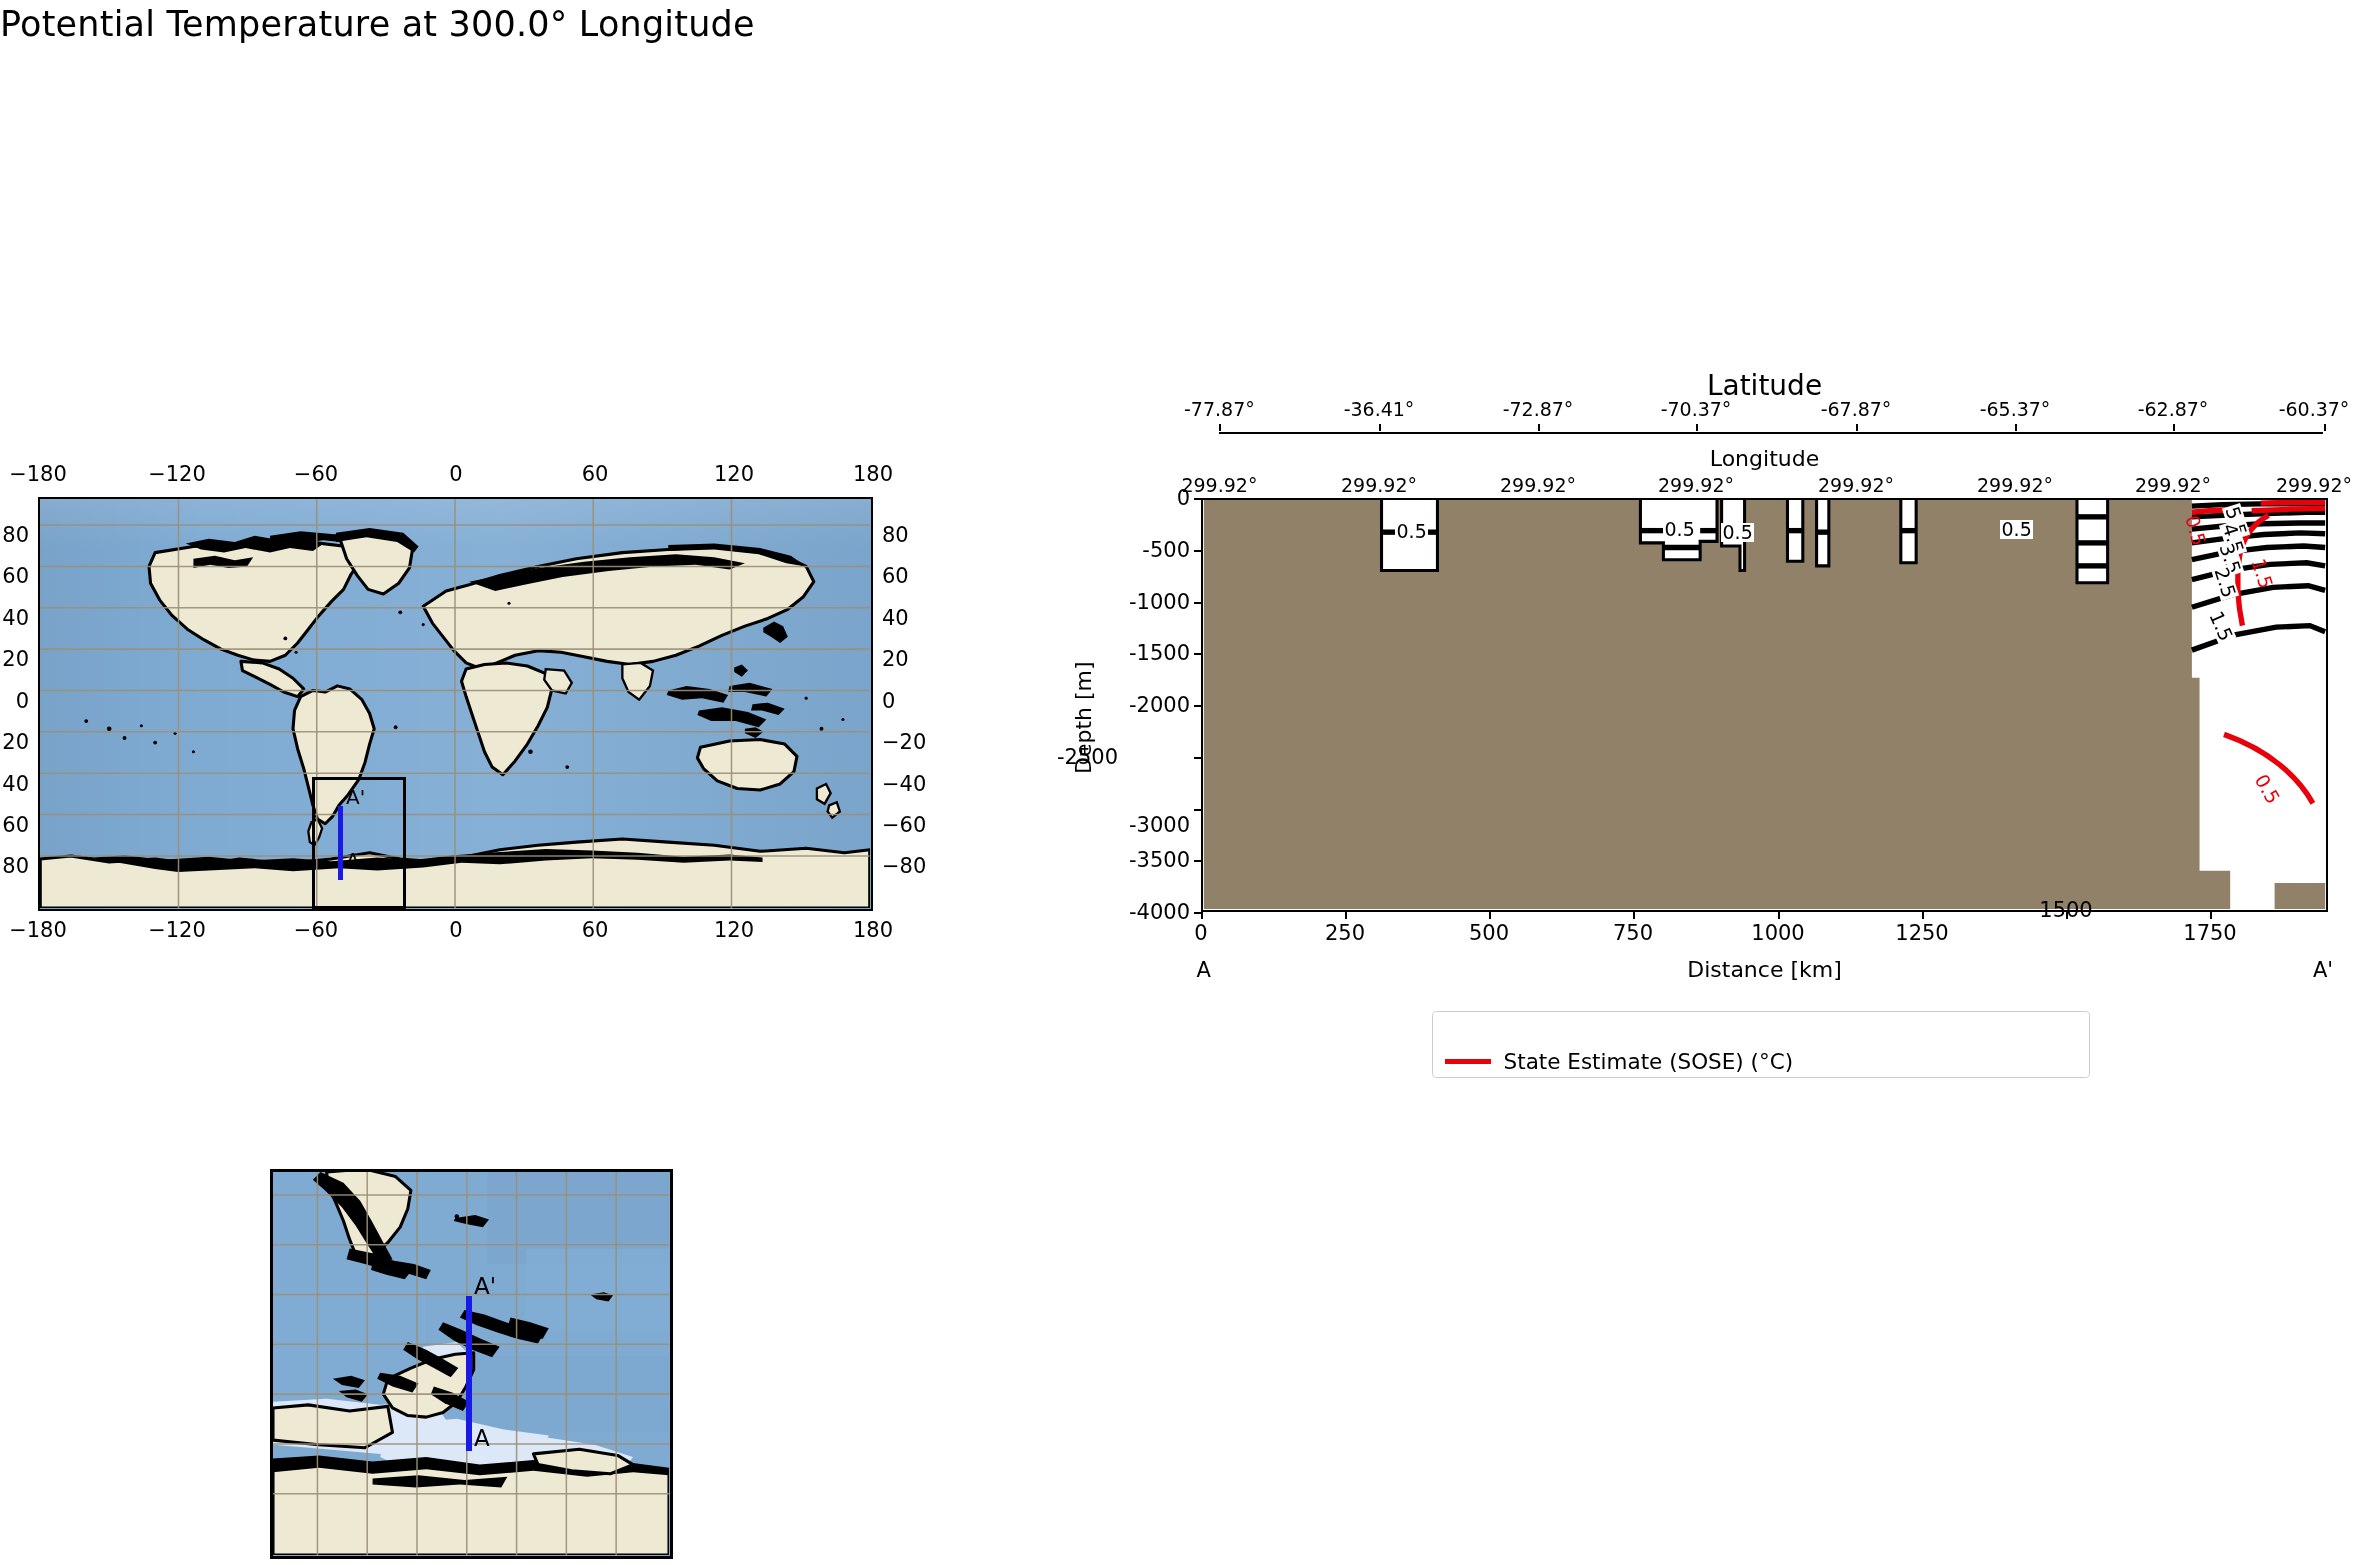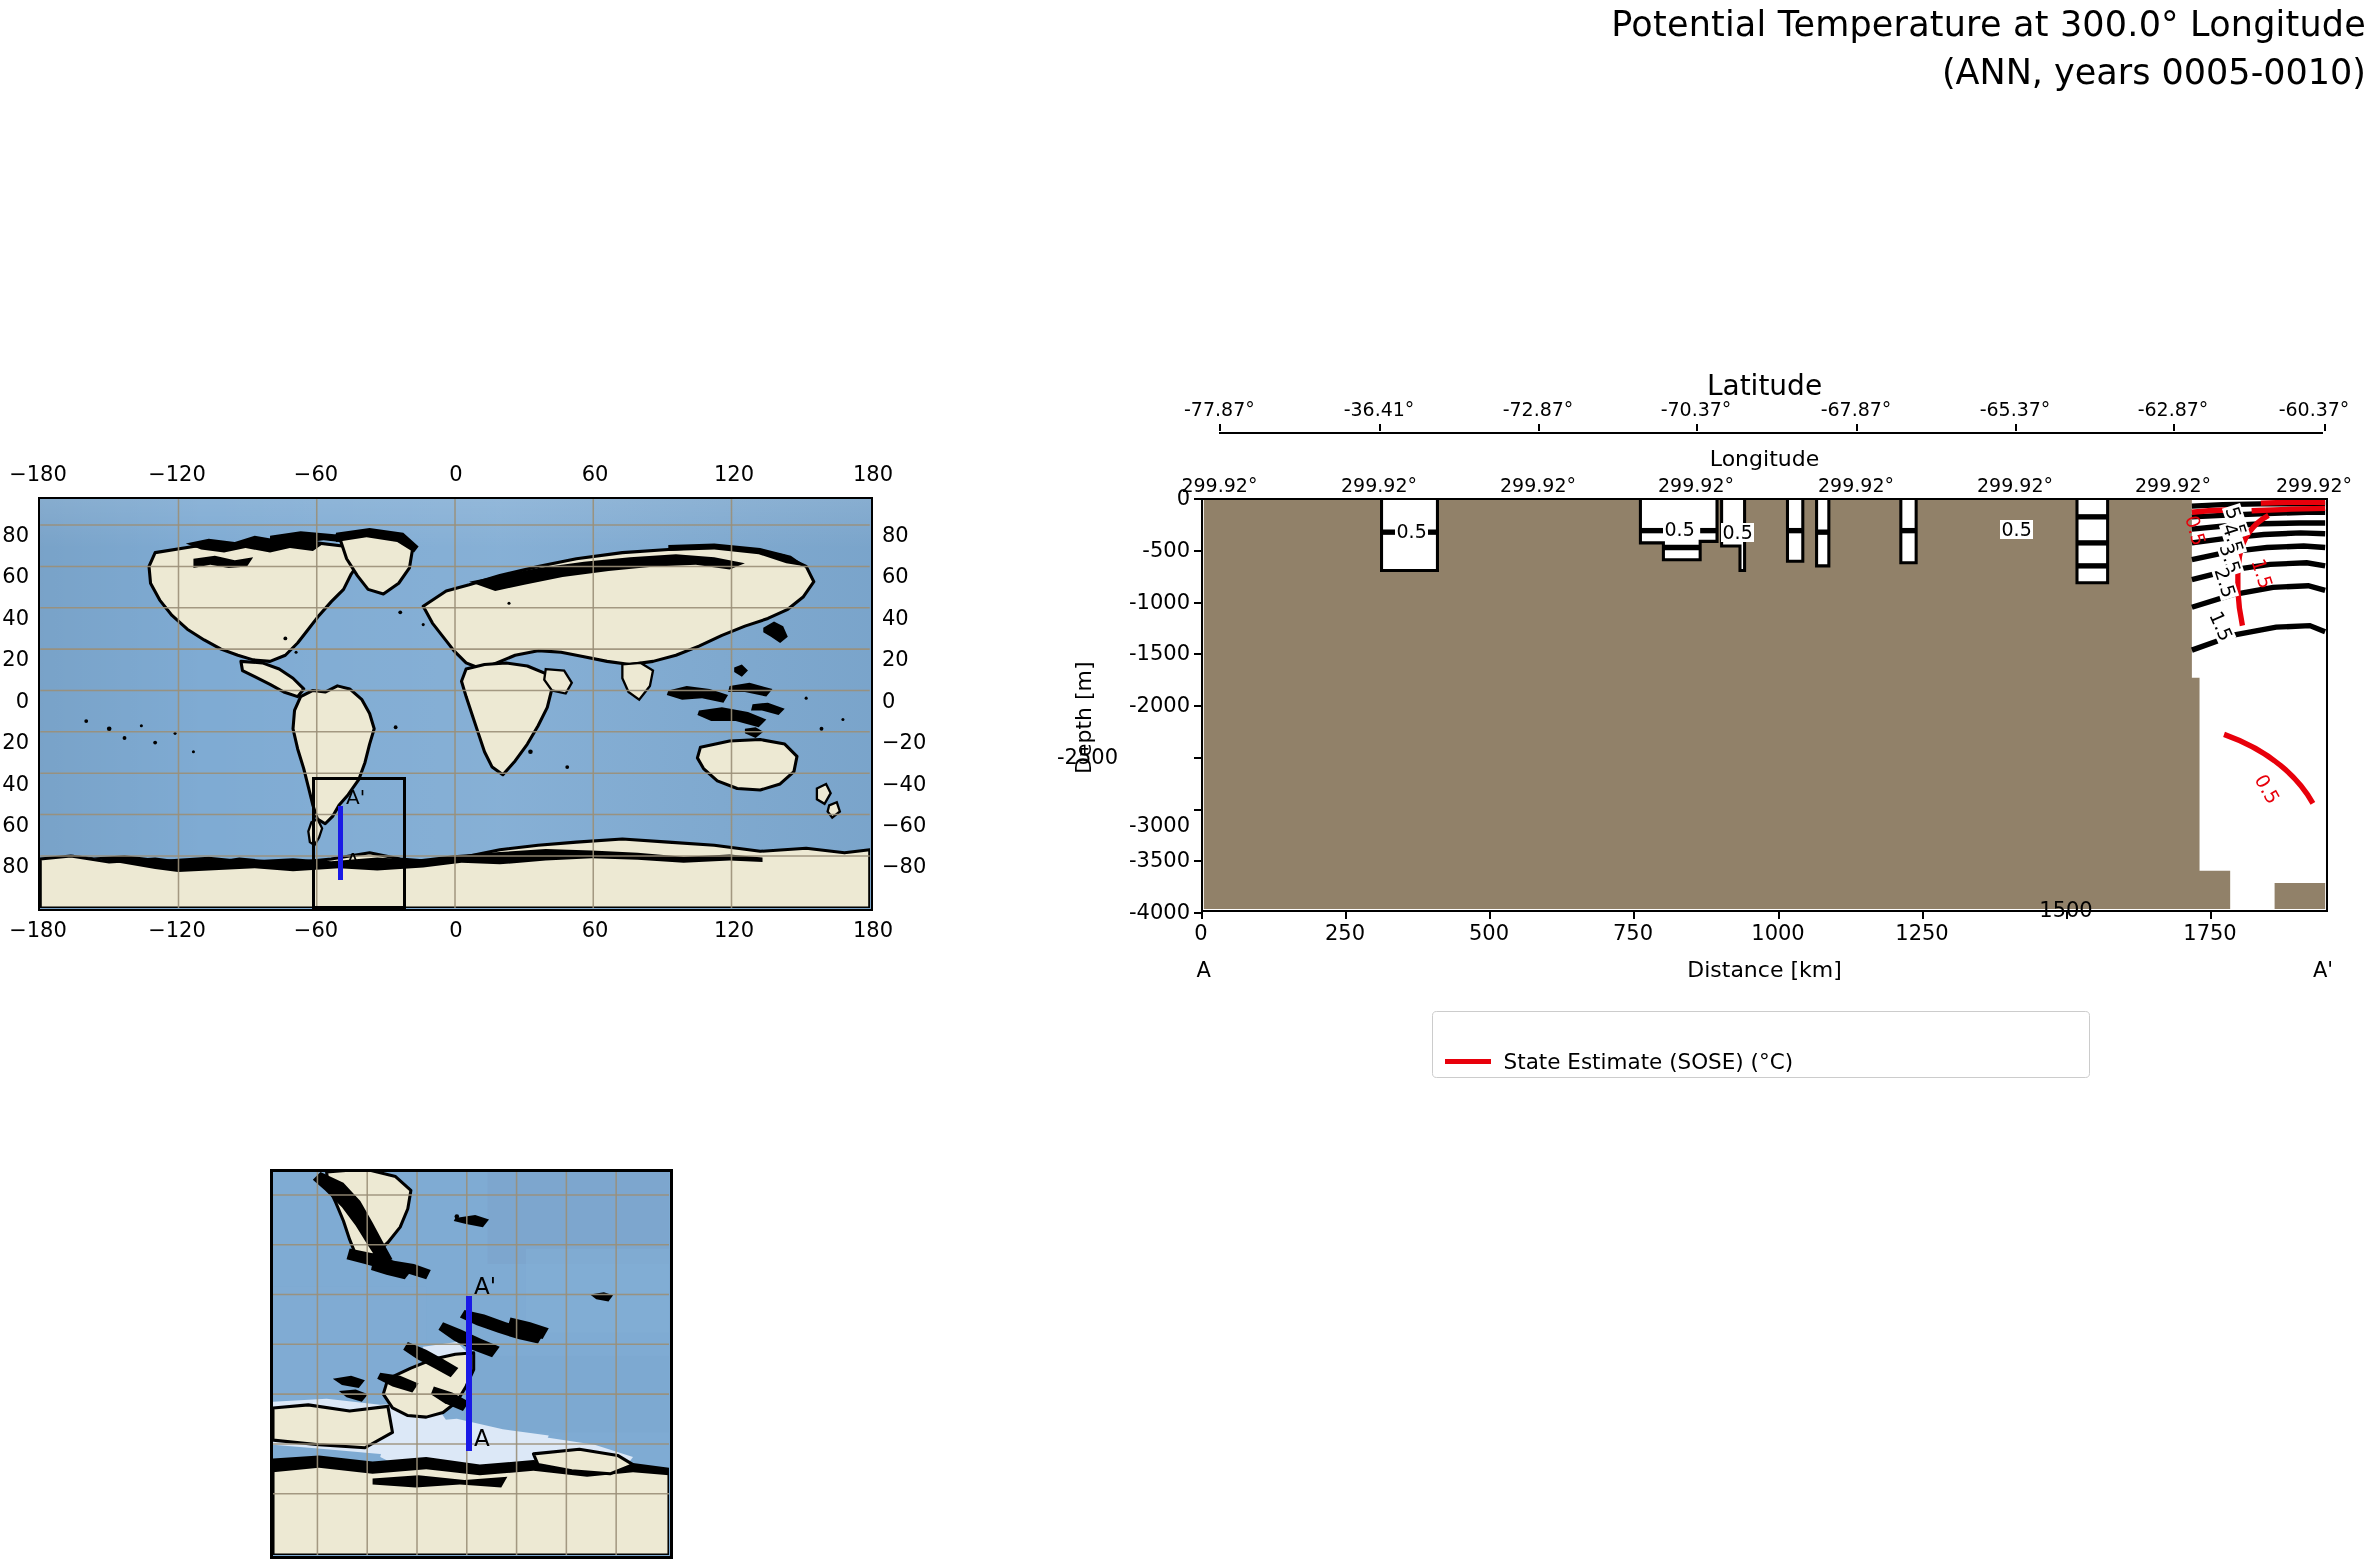--- a/index.html
+++ b/index.html
@@ -2,21 +2,21 @@
 <html style="font-size:12.3px"><head>
 <meta charset="utf-8">
 <style>
   html,body{margin:0;padding:0;background:#ffffff;}
   body{width:2366px;height:1566px;position:relative;overflow:hidden;
        font-family:"DejaVu Sans","Liberation Sans",sans-serif;color:#000;}
 
   .abs{position:absolute;}
 
   
-  #title-block{left:0;top:0;width:2366px;text-align:right;}
+  #title-block{left:0;top:0;width:2366px;text-align:left;}
   #title-main{font-size:35px;line-height:48px;letter-spacing:0.2px;}
   #title-sub{font-size:35px;line-height:48px;}
 
   
   #worldmap-panel{left:38px;top:497px;width:835px;height:414px;}
   #worldmap-axes{position:absolute;left:0;top:0;width:835px;height:414px;
        border:2.3px solid #000;box-sizing:border-box;background:#7FABD3;overflow:hidden;}
   .map-ocean{position:absolute;inset:0;
        background:
          linear-gradient(180deg, rgba(255,255,255,.10) 0%, rgba(255,255,255,0) 12%),
@@ -65,21 +65,20 @@
       border:1.5px solid #CCCCCC;border-radius:4.6px;background:#fff;box-sizing:border-box;}
   .legend-row{position:absolute;left:12.3px;height:29px;display:flex;align-items:center;}
   .legend-swatch{width:46px;height:5.4px;margin-right:12.3px;flex:0 0 auto;}
   .legend-text{font-size:21.5px;white-space:nowrap;}
 </style>
 </head>
 <body>
 
 <div id="title-block" class="abs">
   <div id="title-main">Potential Temperature at 300.0° Longitude</div>
-  <div id="title-sub">(ANN, years 0005-0010)</div>
 </div>
 
 <div id="worldmap-panel" class="abs">
 
   <div class="wm-xtick" style="left:0px;top:-35px;">−180</div>
   <div class="wm-xtick" style="left:139px;top:-35px;">−120</div>
   <div class="wm-xtick" style="left:278px;top:-35px;">−60</div>
   <div class="wm-xtick" style="left:418px;top:-35px;">0</div>
   <div class="wm-xtick" style="left:557px;top:-35px;">60</div>
   <div class="wm-xtick" style="left:696px;top:-35px;">120</div>

